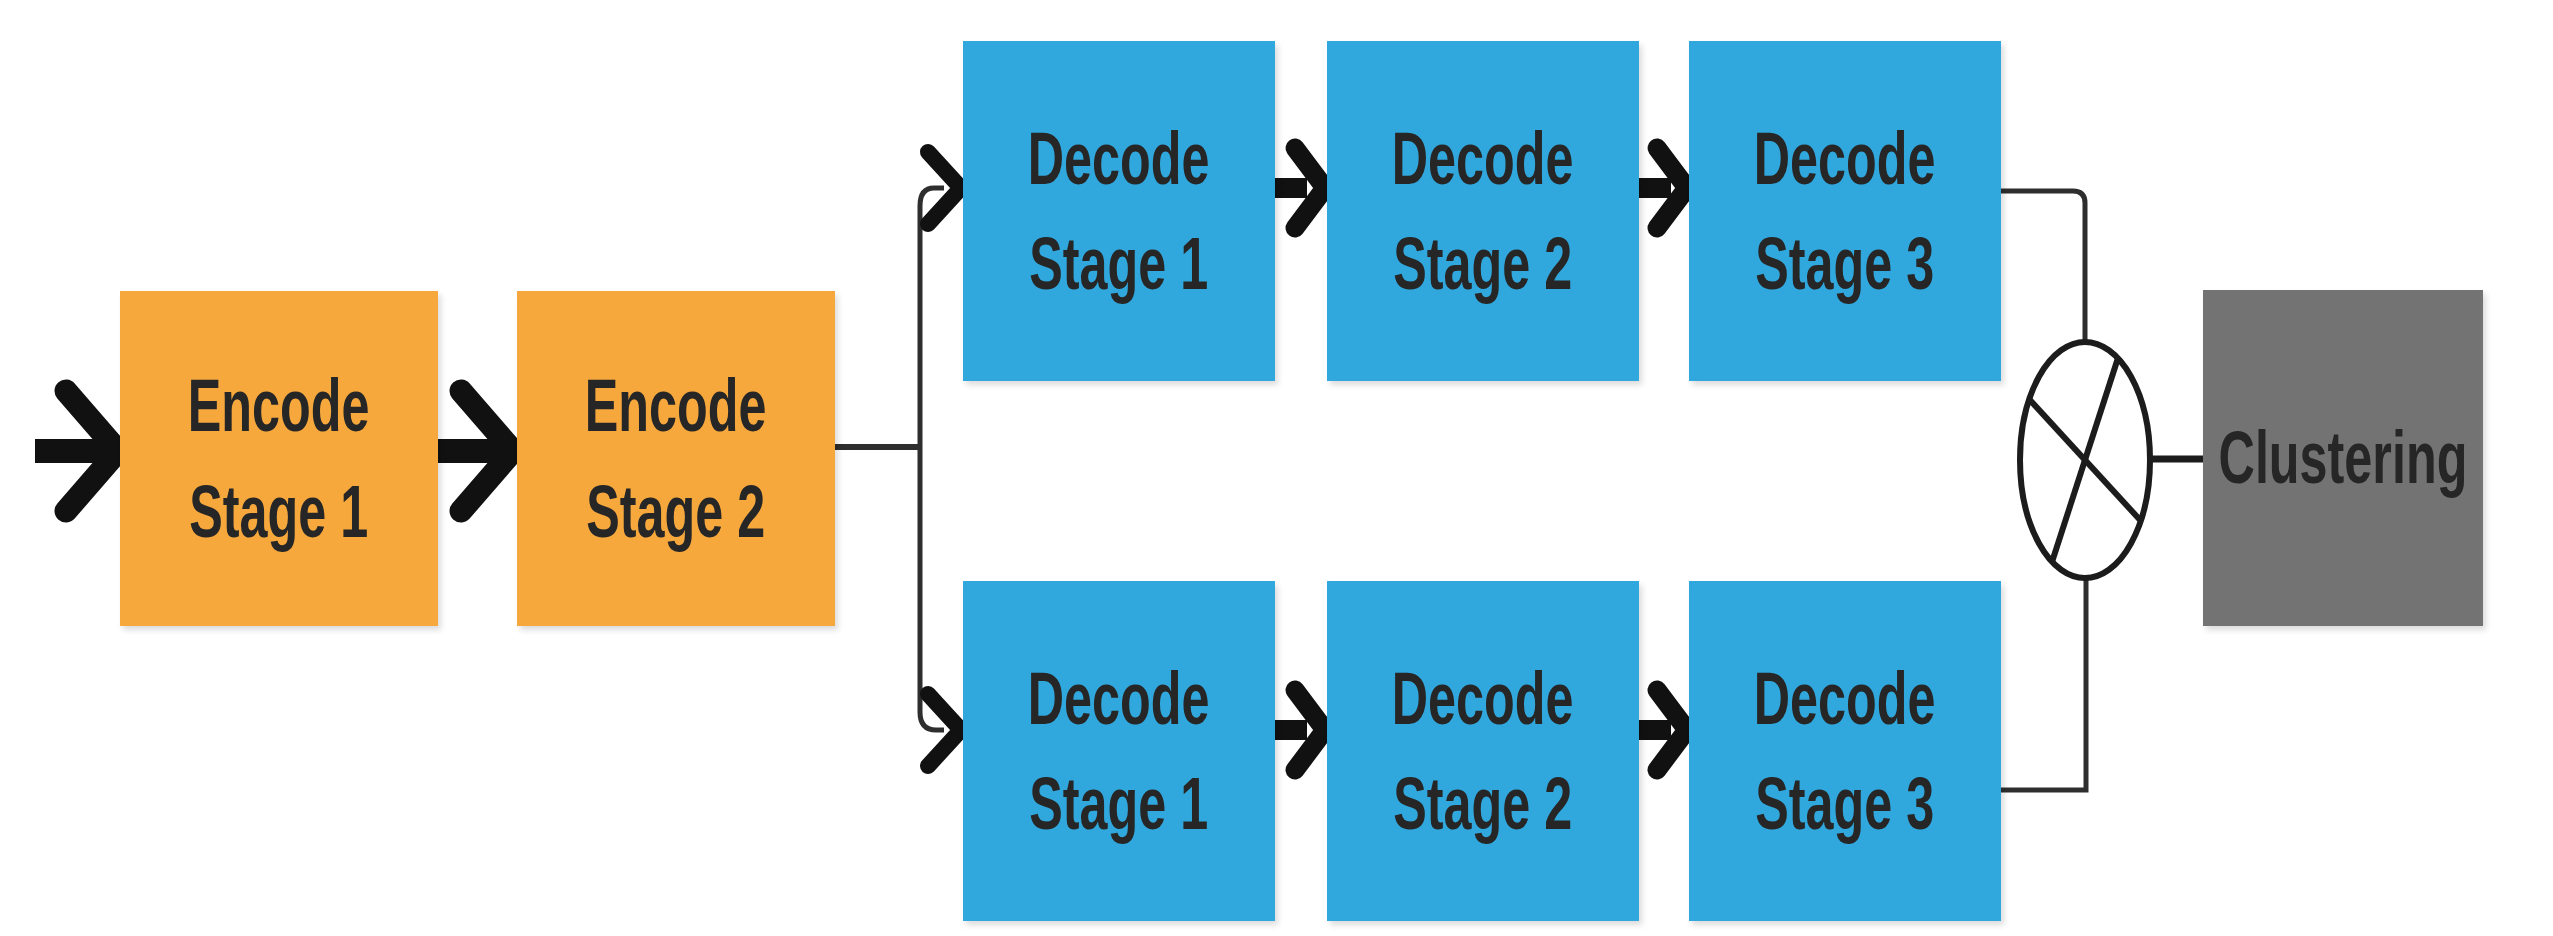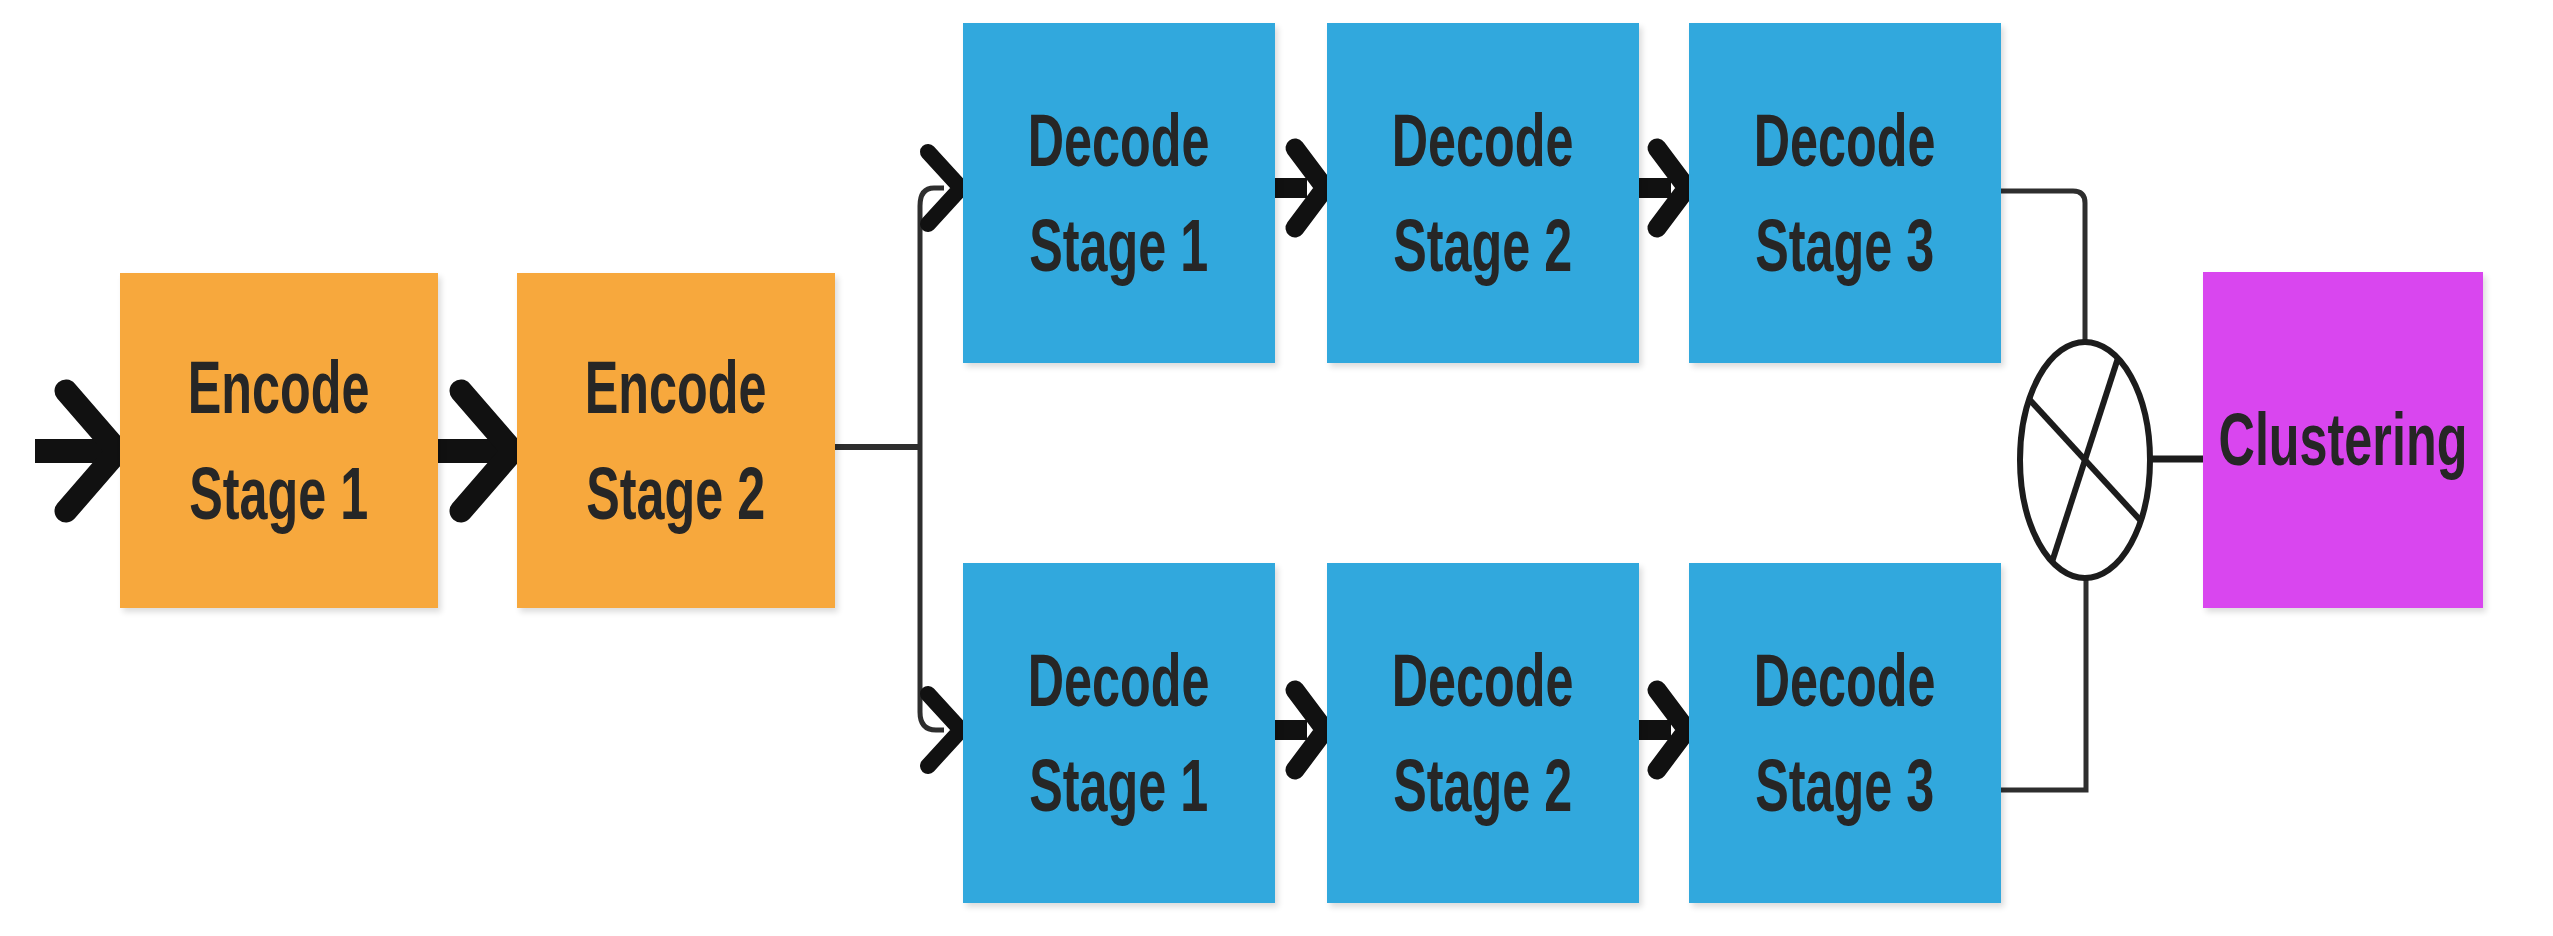--- a/index.html
+++ b/index.html
@@ -17,20 +17,21 @@
     width: 2553px;
     height: 936px;
   }
   .node {
     position: absolute;
     display: flex;
     align-items: center;
     justify-content: center;
     text-align: center;
     box-shadow: 3px 4px 6px rgba(0,0,0,0.14);
+    margin-top: 18px;
   }
   .node.encode { background: #F7A83D; }
   .node.decode { background: #31A8DD; }
   .node .label {
     display: block;
     white-space: pre-line;
     font-size: 74px;
     line-height: 1.42;
     font-weight: bold;
     color: #262626;
@@ -125,17 +126,17 @@
 Stage 1</span>
   </div>
   <div class="node decode" style="left: 1327px; top: 563px; width: 312px; height: 340px; background: rgb(49, 168, 221);">
     <span class="label" style="color: rgb(38, 38, 38);">Decode
 Stage 2</span>
   </div>
   <div class="node decode" style="left: 1689px; top: 563px; width: 312px; height: 340px; background: rgb(49, 168, 221);">
     <span class="label" style="color: rgb(38, 38, 38);">Decode
 Stage 3</span>
   </div>
-  <div class="node encode" style="left: 2203px; top: 272px; width: 280px; height: 336px; background: #d946ef;">
+  <div class="node encode" style="left: 2203px; top: 272px; width: 280px; height: 336px; background: #737373;">
     <span class="label" style="color: rgb(38, 38, 38);">Clustering</span>
   </div>
 
 </div>
 
 </body></html>

